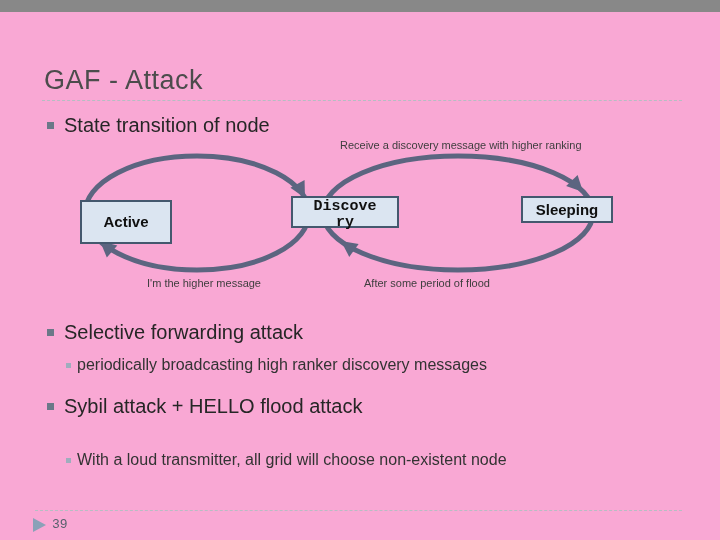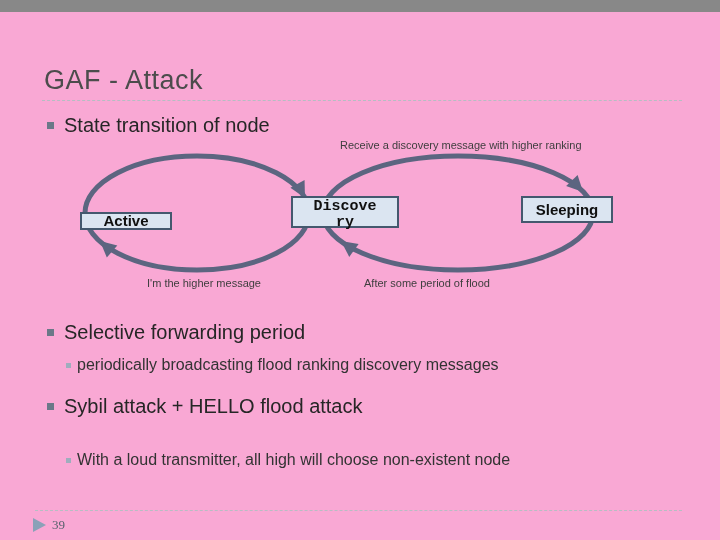--- a/index.html
+++ b/index.html
@@ -70,21 +70,21 @@
 
   .footer-triangle {
     left: 33px; top: 506px;
     width: 0; height: 0;
     border-top: 7px solid transparent;
     border-bottom: 7px solid transparent;
     border-left: 13px solid #8ba1b8;
   }
   .page-number {
     left: 52px; top: 505px;
-    font-family: Liberation Serif, serif;
+    font-family: Liberation Mono, monospace;
     font-size: 13px; line-height: 16px; color: #57616d;
   }
 </style>
 </head>
 <body>
 
 <div class="slide">
 
   <h1 class="abs title">GAF - Attack</h1>
   <div class="abs rule title-rule"></div>
@@ -98,50 +98,50 @@
 
   <svg class="abs arrows-svg" width="660" height="130" viewBox="0 0 660 130">
     <ellipse cx="167" cy="61" rx="112" ry="57" fill="none" stroke="#5c6580" stroke-width="5"></ellipse>
     <ellipse cx="428" cy="61" rx="135" ry="57" fill="none" stroke="#5c6580" stroke-width="5"></ellipse>
     <polygon points="-16,-8 0,0 -16,8" fill="#5c6580" transform="translate(275,46) rotate(62)"></polygon>
     <polygon points="-16,-8 0,0 -16,8" fill="#5c6580" transform="translate(70,89) rotate(-139)"></polygon>
     <polygon points="-16,-8 0,0 -16,8" fill="#5c6580" transform="translate(553,40) rotate(46)"></polygon>
     <polygon points="-16,-8 0,0 -16,8" fill="#5c6580" transform="translate(311,89) rotate(-144)"></polygon>
   </svg>
 
-  <div class="abs state-box" style="left:80px; top:200px; width:92px; height:18px;">
+  <div class="abs state-box" style="left:80px; top:188px; width:92px; height:44px;">
     <span class="state-label">Active</span>
   </div>
   <div class="abs state-box" style="left:291px; top:184px; width:108px; height:32px;font-family:Liberation Mono, monospace;">
     <span class="state-label wrap-label">Discovery</span>
   </div>
   <div class="abs state-box" style="left:521px; top:184px; width:92px; height:27px;align-items:center;">
     <span class="state-label">Sleeping</span>
   </div>
 
   <div class="abs annot" style="left:147px; top:263px;">I'm the higher message</div>
   <div class="abs annot" style="left:364px; top:263px;">After some period of flood</div>
 
   <div class="abs bullet-row b-l1" style="top:308px;">
     <span class="marker"></span>
-    <span class="txt">Selective forwarding period</span>
+    <span class="txt">Selective forwarding attack</span>
   </div>
 
   <div class="abs bullet-row b-l2" style="top:343px;">
     <span class="marker"></span>
-    <span class="txt">periodically broadcasting flood ranking discovery messages</span>
+    <span class="txt">periodically broadcasting high ranker discovery messages</span>
   </div>
 
   <div class="abs bullet-row b-l1" style="top:382px;">
     <span class="marker"></span>
     <span class="txt">Sybil attack + HELLO flood attack</span>
   </div>
 
   <div class="abs bullet-row b-l2" style="top:438px;">
     <span class="marker"></span>
-    <span class="txt">With a loud transmitter, all high will choose non-existent node</span>
+    <span class="txt">With a loud transmitter, all grid will choose non-existent node</span>
   </div>
 
   <div class="abs rule footer-rule"></div>
   <div class="abs footer-triangle"></div>
   <div class="abs page-number">39</div>
 
 </div>
 
 </body></html>

